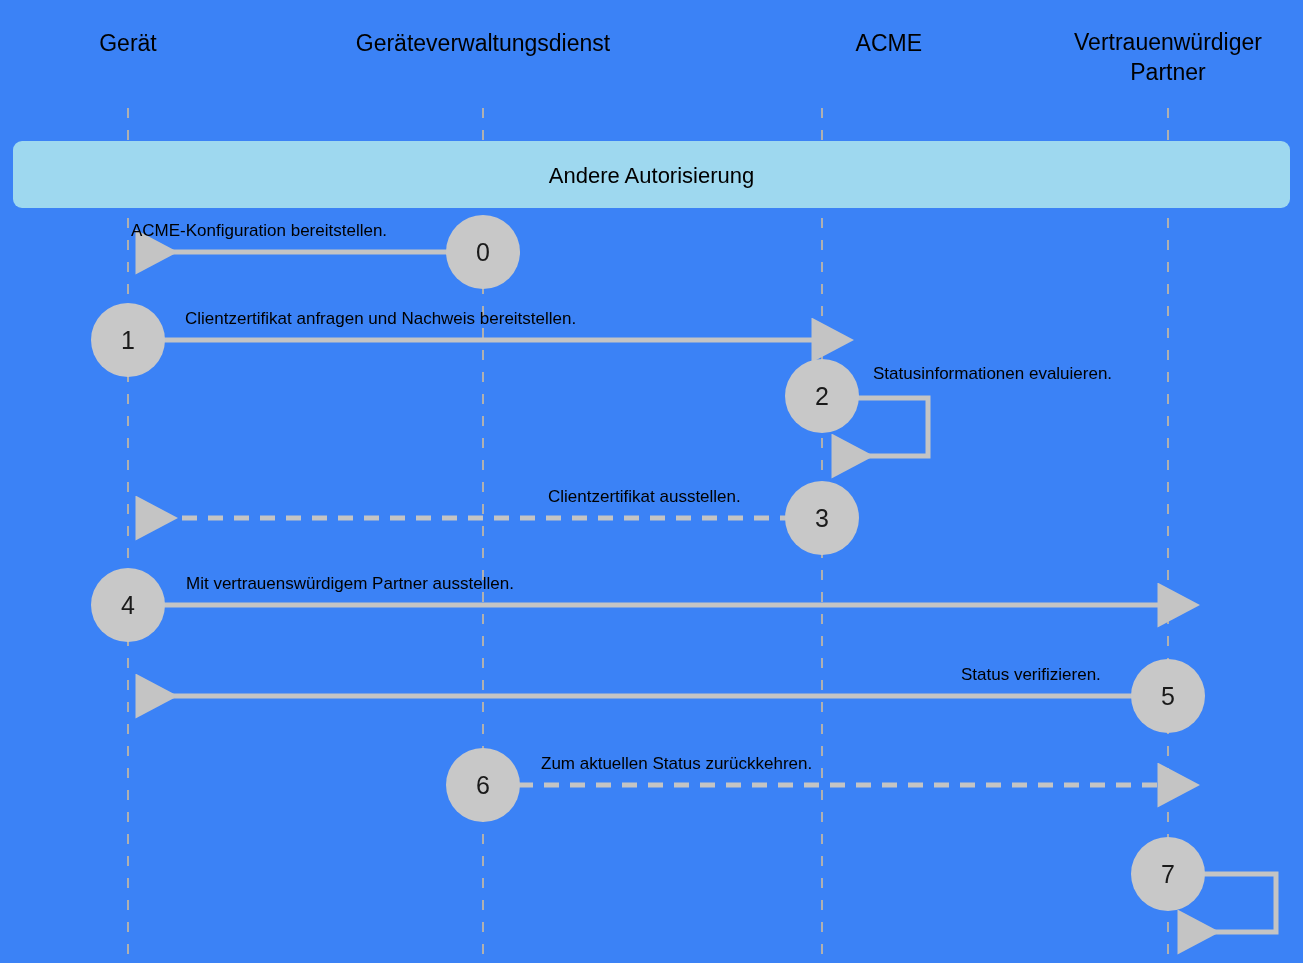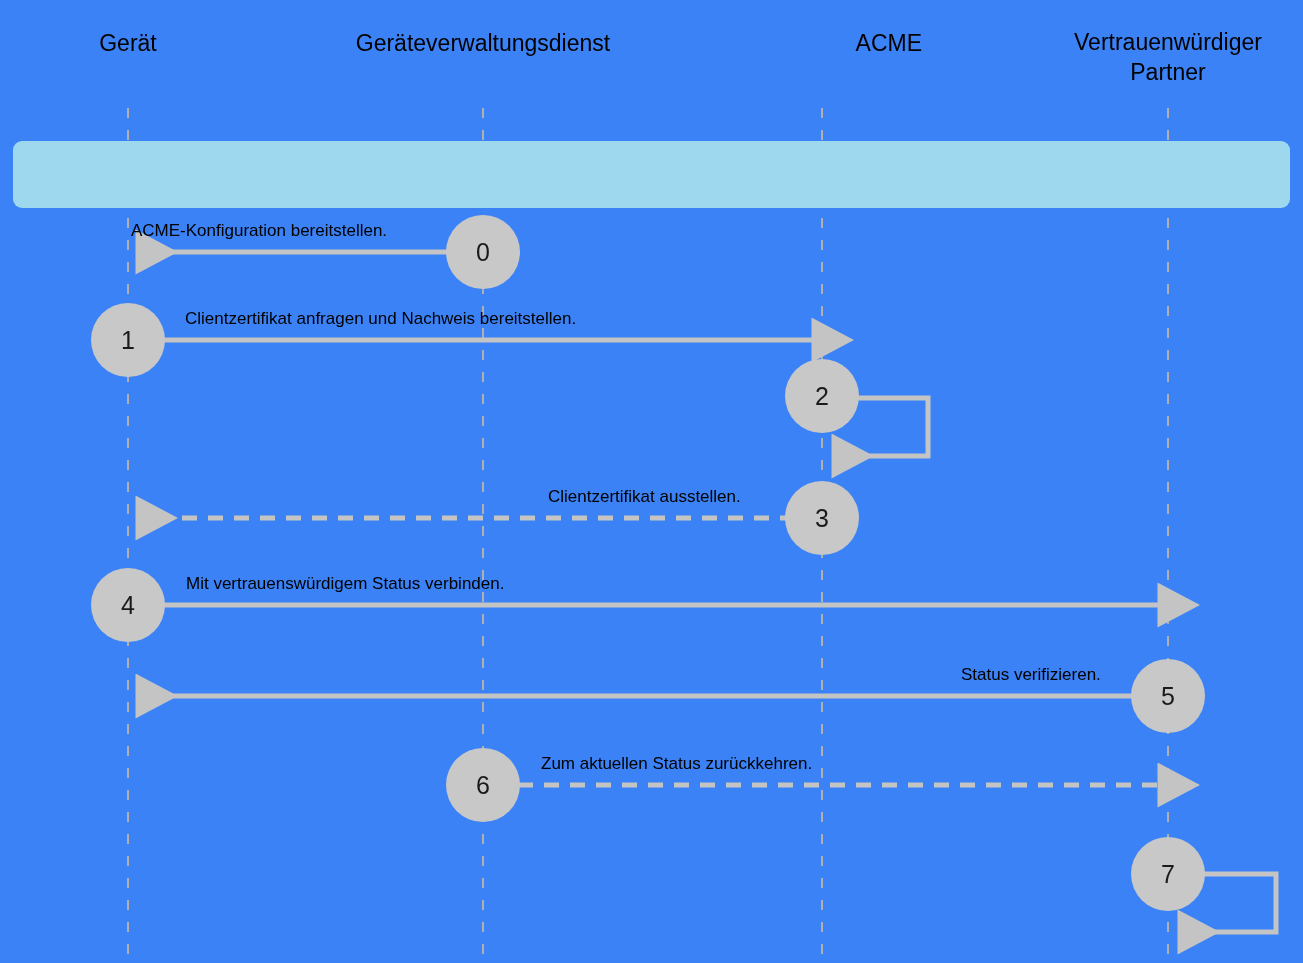--- a/index.html
+++ b/index.html
@@ -120,36 +120,42 @@
   <div class="lane-title" style="left:303px; top:28px; width:360px;">
     <span>Geräteverwaltungsdienst</span>
   </div>
   <div class="lane-title" style="left:722px; top:28px; width:200px;text-align:right;">
     <span>ACME</span>
   </div>
   <div class="lane-title" style="left:1040px; top:27px; width:256px;">
     <span>Vertrauenwürdiger Partner</span>
   </div>
 
+  <div class="banner-label" style="left:13px; top:163px; width:1277px;">
+    <span>Andere Autorisierung</span>
+  </div>
 
   <div class="msg-label" style="left:120px; top:220px;">
     <span>ACME-Konfiguration bereitstellen.</span>
   </div>
 
   <div class="msg-label" style="left:174px; top:308px;">
     <span>Clientzertifikat anfragen und Nachweis bereitstellen.</span>
   </div>
 
+  <div class="msg-label" style="left:862px; top:363px;">
+    <span>Statusinformationen evaluieren.</span>
+  </div>
 
   <div class="msg-label" style="left:537px; top:486px;">
     <span>Clientzertifikat ausstellen.</span>
   </div>
 
   <div class="msg-label" style="left:175px; top:573px;">
-    <span>Mit vertrauenswürdigem Status verbinden.</span>
+    <span>Mit vertrauenswürdigem Partner ausstellen.</span>
   </div>
 
   <div class="msg-label" style="left:950px; top:664px;">
     <span>Status verifizieren.</span>
   </div>
 
   <div class="msg-label" style="left:530px; top:753px;">
     <span>Zum aktuellen Status zurückkehren.</span>
   </div>
 

